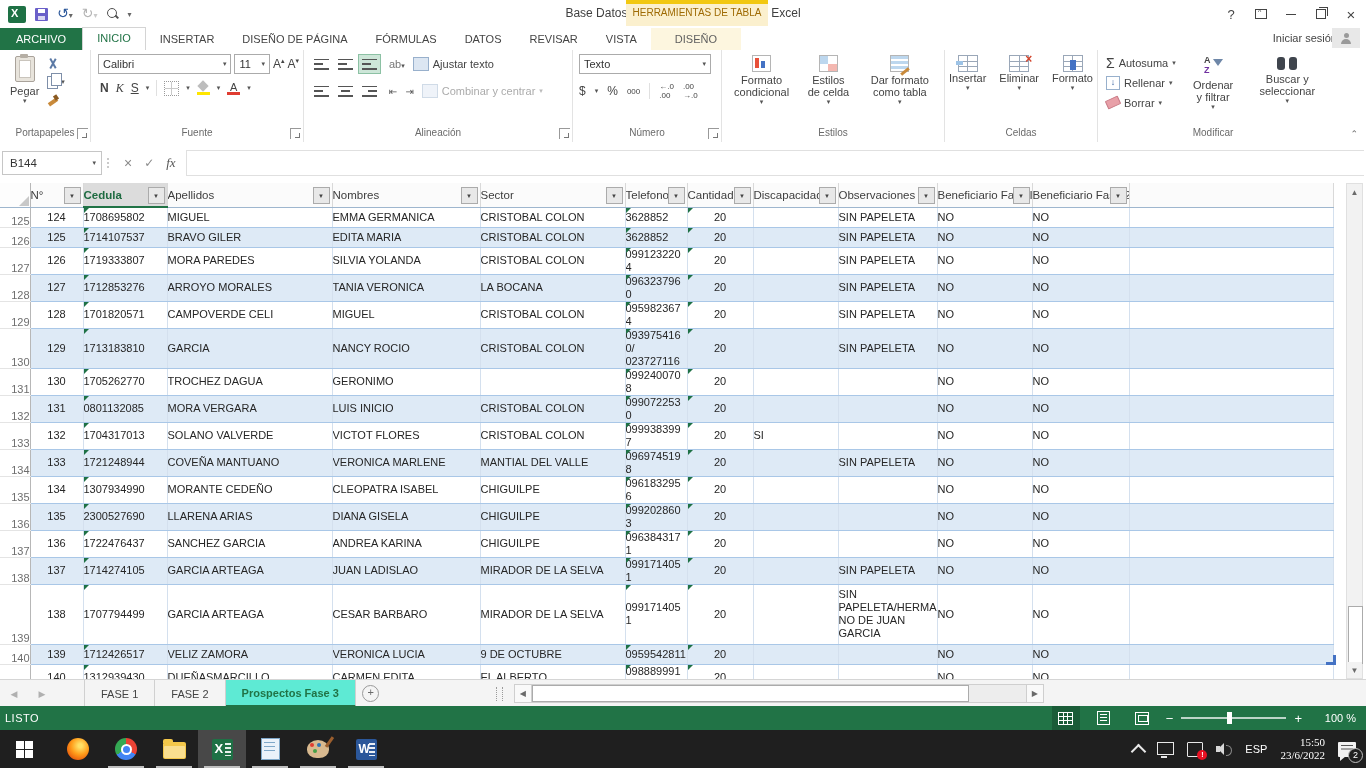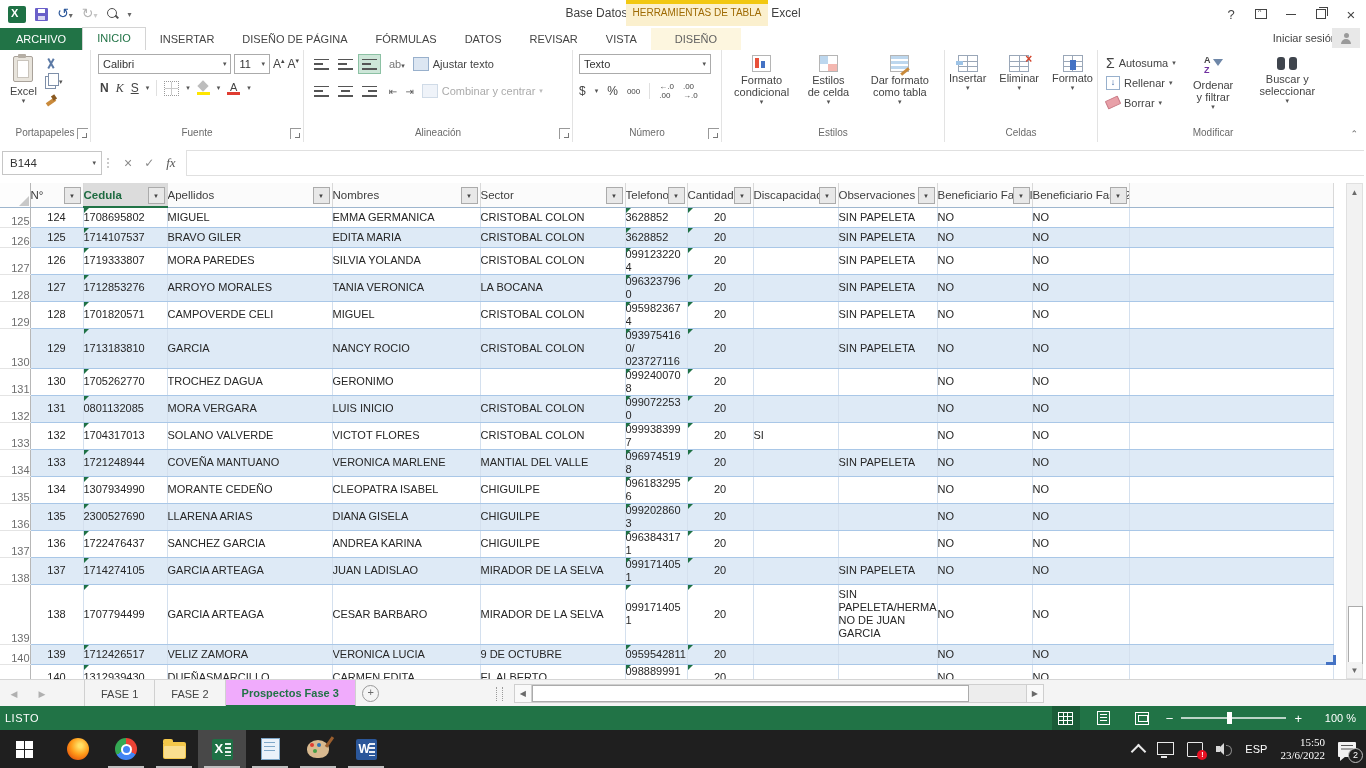--- a/index.html
+++ b/index.html
@@ -157,21 +157,21 @@
   
   #vscroll{position:absolute;right:3px;top:0;width:17px;height:496px;background:#F2F2F2;border:1px solid #E0E0E0;box-sizing:border-box;}
   .varrow{position:absolute;left:0;width:15px;height:16px;background:#F2F2F2;color:#6a6a6a;font-size:8px;display:flex;align-items:center;justify-content:center;}
   #vthumb{position:absolute;left:1px;top:422px;width:13px;height:56px;background:#FFFFFF;border:1px solid #ABABAB;}
   
   #sheetbar{position:absolute;left:0;top:679px;width:1366px;height:27px;background:#F4F4F4;border-top:1px solid #D5D5D5;
     display:flex;align-items:stretch;font-size:11px;color:#444;}
   .navarr{width:28px;display:flex;align-items:center;justify-content:center;color:#B0B0B0;font-size:9px;}
   .stab{padding:0 16px;display:flex;align-items:center;border-right:1px solid #D0D0D0;background:#F4F4F4;white-space:nowrap;}
   .stab:first-of-type{border-left:1px solid #D0D0D0;}
-  .stab.active{background:#f0abfc;color:#217346;font-weight:700;border-bottom:2px solid #217346;}
+  .stab.active{background:#5eead4;color:#217346;font-weight:700;border-bottom:2px solid #217346;}
   .addsheet{width:30px;display:flex;align-items:center;justify-content:center;}
   .addsheet i{width:15px;height:15px;border:1px solid #9a9a9a;border-radius:50%;color:#6a6a6a;font-size:11px;line-height:13px;text-align:center;font-style:normal;}
   #splitdots{margin-left:110px;display:flex;align-items:center;}
   #splitdots i{width:3px;height:14px;border-left:1px dotted #9a9a9a;margin-right:2px;}
   #hscroll{display:flex;align-items:center;margin-left:6px;width:530px;}
   .harrow{width:16px;height:17px;background:#F9F9F9;border:1px solid #CFCFCF;color:#6a6a6a;font-size:8px;display:flex;align-items:center;justify-content:center;}
   #htrack{flex:1;height:17px;background:#EDEDED;border:1px solid #CFCFCF;border-left:none;border-right:none;position:relative;}
   #hthumb{position:absolute;left:0;top:0;width:88%;height:15px;background:#FFFFFF;border:1px solid #ABABAB;}
   
   #statusbar{position:absolute;left:0;top:706px;width:1366px;height:24px;background:#217346;color:#fff;
@@ -284,21 +284,21 @@
   <div id="avatar">
       <span class="person"></span>
     </div>
 
   <div id="ribbon">
 
     <div class="rgroup" style="width:90px">
       <div class="rg-body">
         <div class="bigbtn">
           <span class="clipboard"></span>
-          <span class="cap">Excel</span>
+          <span class="cap">Pegar</span>
             <span class="dd">▾</span>
         </div>
         <div class="minicol">
           <span class="mini">
               <span class="scis"></span>
             </span>
           <span class="mini">
               <span class="copyic"></span>
               <span class="dd">▾</span>
             </span>

